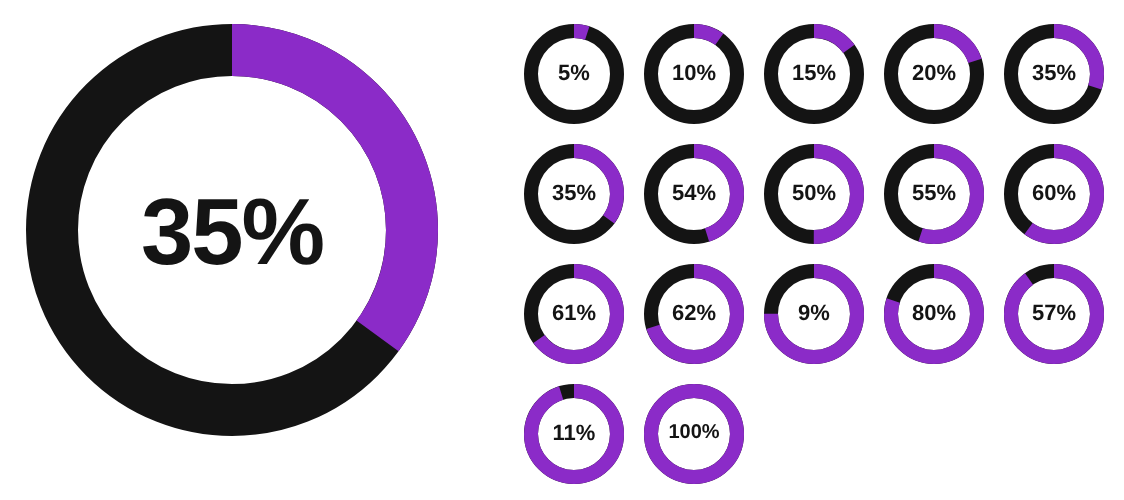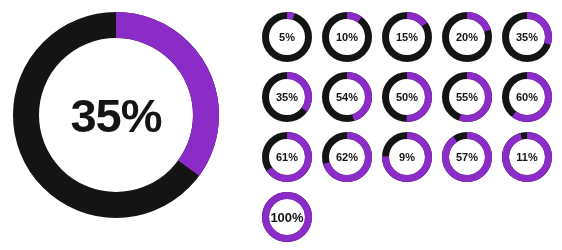--- a/index.html
+++ b/index.html
@@ -79,21 +79,21 @@
     width: 50px;
     height: 50px;
     display: flex;
     align-items: center;
     justify-content: center;
     font-size: 11px;
     font-weight: bold;
     color: #141414;
     line-height: 1;
   }
-  .mini-label.tiny { font-size: 13px; }
+  .mini-label.tiny { font-size: 10px; }
 </style>
 </head>
 <body>
 
 <div id="stage">
 
   <div id="hero-gauge">
     <svg viewBox="0 0 206 206">
       <circle id="hero-track" cx="103" cy="103" r="90" fill="none" stroke="#141414" stroke-width="26"></circle>
       <circle id="hero-progress" cx="103" cy="103" r="90" fill="none" transform="rotate(-90 103 103)" stroke="#8B2BC8" stroke-width="26" stroke-dasharray="197.92033717615698 565.4866776461628"></circle>
@@ -189,20 +189,27 @@
       <div class="mini-gauge">
         <svg viewBox="0 0 50 50">
           <circle cx="25" cy="25" r="21.5" fill="none" stroke="#141414" stroke-width="7"></circle>
           <circle cx="25" cy="25" r="21.5" fill="none" stroke="#8B2BC8" stroke-width="7" transform="rotate(-90 25 25)" stroke-dasharray="101.31636307827083 135.0884841043611"></circle>
         </svg>
         <div class="mini-label">9%</div>
       </div>
       <div class="mini-gauge">
         <svg viewBox="0 0 50 50">
           <circle cx="25" cy="25" r="21.5" fill="none" stroke="#141414" stroke-width="7"></circle>
+          <circle cx="25" cy="25" r="21.5" fill="none" stroke="#8B2BC8" stroke-width="7" transform="rotate(-90 25 25)" stroke-dasharray="108.07078728348888 135.0884841043611"></circle>
+        </svg>
+        <div class="mini-label">80%</div>
+      </div>
+      <div class="mini-gauge">
+        <svg viewBox="0 0 50 50">
+          <circle cx="25" cy="25" r="21.5" fill="none" stroke="#141414" stroke-width="7"></circle>
           <circle cx="25" cy="25" r="21.5" fill="none" stroke="#8B2BC8" stroke-width="7" transform="rotate(-90 25 25)" stroke-dasharray="121.579635693925 135.0884841043611"></circle>
         </svg>
         <div class="mini-label">57%</div>
       </div>
       <div class="mini-gauge">
         <svg viewBox="0 0 50 50">
           <circle cx="25" cy="25" r="21.5" fill="none" stroke="#141414" stroke-width="7"></circle>
           <circle cx="25" cy="25" r="21.5" fill="none" stroke="#8B2BC8" stroke-width="7" transform="rotate(-90 25 25)" stroke-dasharray="128.33405989914306 135.0884841043611"></circle>
         </svg>
         <div class="mini-label">11%</div>

